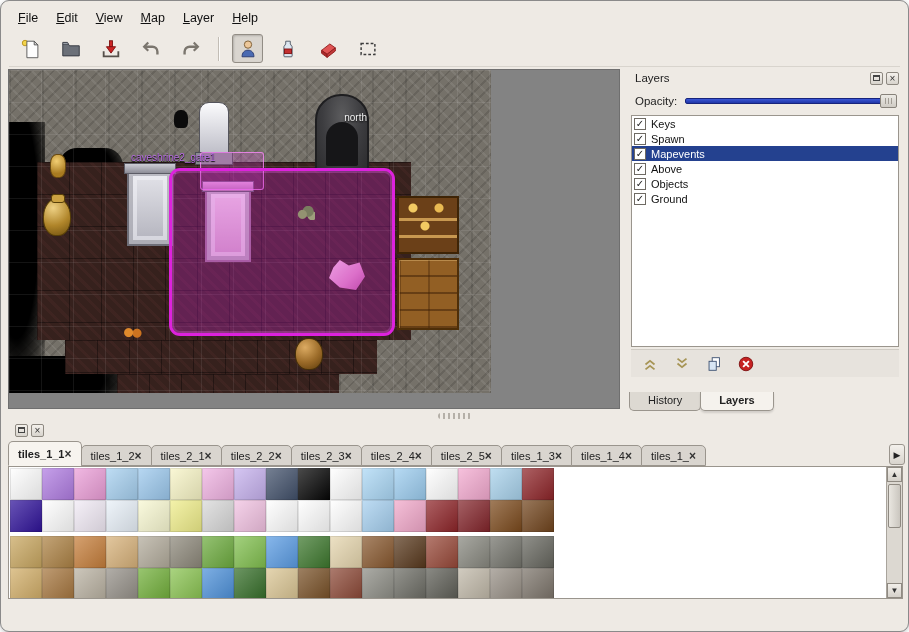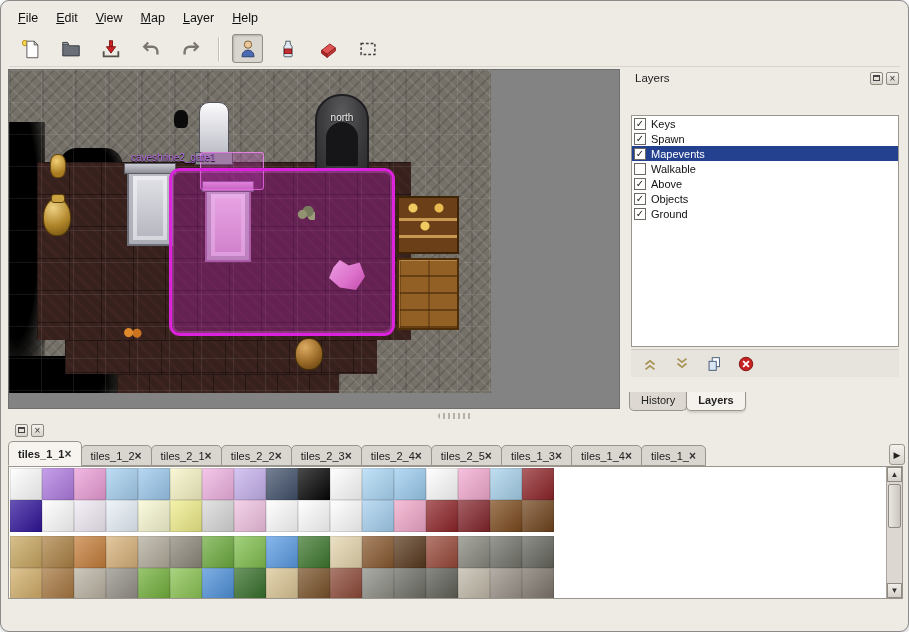--- a/index.html
+++ b/index.html
@@ -41,21 +41,21 @@
   .floor.fC { left:108px; top:304px; width:222px; height:19px; }
   .grid-overlay { position:absolute; inset:0;
      background-image:
        linear-gradient(rgba(255,255,255,.08) 1px, transparent 1px),
        linear-gradient(90deg, rgba(255,255,255,.08) 1px, transparent 1px);
      background-size:32px 32px; }
 
   .statue { position:absolute; left:190px; top:32px; width:30px; height:54px; background:linear-gradient(#fbfbfd,#bcbcc6); border:1px solid #54545c; border-radius:10px 10px 3px 3px; }
   .statue::after { content:''; position:absolute; left:-5px; right:-5px; bottom:-10px; height:11px; background:#8b8b92; border:1px solid #4c4c54; }
   .cat { position:absolute; left:165px; top:40px; width:14px; height:18px; background:#0b0b0b; border-radius:45% 45% 30% 30%; }
-  .gate { position:absolute; left:306px; top:24px; width:54px; height:78px; background:radial-gradient(ellipse at 50% 28%, #5c5c5e 0%, #3d3d40 55%, #2c2c2e 100%); border:2px solid #1e1e20; border-radius:26px 26px 4px 4px; text-align:center; }
+  .gate { position:absolute; left:306px; top:24px; width:54px; height:78px; background:radial-gradient(ellipse at 50% 28%, #5c5c5e 0%, #3d3d40 55%, #2c2c2e 100%); border:2px solid #1e1e20; border-radius:26px 26px 4px 4px; text-align:right; }
   .gate::after { content:''; position:absolute; left:9px; right:9px; top:26px; bottom:4px; background:#161618; border-radius:18px 18px 2px 2px; }
   .north-label { position:relative; z-index:2; display:inline-block; margin-top:16px; color:#f2f2f2; font-size:10px; text-shadow:0 1px 2px #000; }
   .tomb { position:absolute; border:2px solid #6e6e78; background:linear-gradient(180deg,#e4e4ea,#b2b2bc); box-shadow:inset 0 0 0 4px rgba(96,96,108,.35), inset 0 0 0 8px rgba(242,242,248,.55); }
   .tomb::before { content:''; position:absolute; left:-5px; right:-5px; top:-9px; height:9px; background:linear-gradient(#cdcdd5,#8d8d97); border:1px solid #5c5c66; }
   .tomb.t1 { left:118px; top:100px; width:46px; height:76px; }
   .tomb.t2 { left:196px; top:118px; width:46px; height:74px; background:linear-gradient(180deg,#f6e0f0,#d0a4c8); border-color:#9a7494; }
   .tomb.t2::before { background:linear-gradient(#ecc8e2,#b286aa); }
   .lamp { position:absolute; left:41px; top:84px; width:16px; height:24px; background:radial-gradient(circle at 40% 28%,#f2ce72,#a87a20 70%); border:1px solid #6a4a10; border-radius:40%; }
   .urn { position:absolute; left:34px; top:128px; width:28px; height:38px; background:radial-gradient(circle at 35% 25%,#eed184,#b0852a 55%,#6f500f); border:1px solid #584008; border-radius:50% 50% 45% 45%; }
   .urn::before { content:''; position:absolute; left:7px; top:-5px; width:12px; height:7px; background:#cba242; border:1px solid #584008; border-radius:3px; }
@@ -106,21 +106,21 @@
   .slider-handle::after { content:''; position:absolute; inset:3px 4px; background:repeating-linear-gradient(90deg,#a19c94 0 1px,transparent 1px 3px); }
   .layer-list { position:absolute; left:4px; right:4px; top:46px; bottom:66px; background:#fff; border:1px solid #9a958d; overflow:hidden; }
   .layer-row { display:flex; align-items:center; height:15px; padding-left:2px; font-size:11px; color:#111; }
   .layer-row.selected { background:#24418f; color:#fff; }
   .cb { width:12px; height:12px; margin-right:5px; background:#fff; border:1px solid #6e6a63; font-size:10px; line-height:10px; text-align:center; color:#1a1a1a; font-weight:bold; flex:0 0 auto; }
   .layer-name { white-space:nowrap; }
   .layer-tools { position:absolute; left:4px; right:4px; bottom:36px; height:28px; display:flex; align-items:center; gap:10px; padding-left:8px; background:#e7e3dd; border-top:1px solid #cfcbc4; }
   .ltool { width:22px; height:20px; display:flex; align-items:center; justify-content:center; }
   .ltool svg { width:18px; height:18px; }
   .layers-dock-tabs { position:absolute; left:2px; bottom:2px; height:19px; display:flex; }
-  .dock-tab { padding:2px 11px; font-size:11px; color:#222; background:#ddd9d2; border:1px solid #9a958d; border-top:none; border-radius:0 0 5px 5px; margin-right:-1px; }
+  .dock-tab { padding:2px 18px; font-size:11px; color:#222; background:#ddd9d2; border:1px solid #9a958d; border-top:none; border-radius:0 0 5px 5px; margin-right:-1px; }
   .dock-tab.active { background:#f5f2ed; font-weight:bold; box-shadow:0 2px 2px rgba(0,0,0,.12); }
 
   
   .tilesets-dock { position:absolute; left:3px; top:420px; width:903px; height:180px; }
   .ts-tabs { position:absolute; left:4px; right:22px; top:20px; height:25px; display:flex; align-items:flex-end; overflow:hidden; }
   .ts-tab { flex:0 0 auto; display:flex; align-items:center; gap:0; height:21px; padding:2px 9px; font-size:11px; color:#222; background:#d9d5cf; border:1px solid #9a958d; border-radius:5px 5px 0 0; margin-right:-1px; }
   .ts-tab.active { background:#f7f4ef; height:25px; font-weight:bold; border-bottom-color:#f7f4ef; }
   .ts-close { font-weight:bold; font-size:12px; color:#333; line-height:10px; }
   .ts-arrow { position:absolute; right:2px; top:23px; width:16px; height:21px; border:1px solid #9a958d; border-radius:3px; background:linear-gradient(#f4f1ec,#d8d4cd); font-size:9px; text-align:center; line-height:20px; color:#222; }
   .ts-content { position:absolute; left:4px; right:4px; top:45px; bottom:2px; background:#fff; border:1px solid #9a958d; overflow:hidden; }
@@ -249,36 +249,39 @@
   <div class="vsplit"></div>
 
   <div class="layers-dock">
     <div class="dock-title">
       <span class="dock-title-text">Layers</span>
       <span class="dock-btn">
           <span class="float-glyph"></span>
         </span>
       <span class="dock-btn">×</span>
     </div>
+    <div class="opacity-row">
+      <span class="opacity-label">Opacity:</span>
+      <div class="slider">
+        <div class="slider-track"></div>
+        <div class="slider-handle"></div>
+      </div>
+    </div>
     <div class="layer-list">
         <div class="layer-row">
           <span class="cb">✓</span>
           <span class="layer-name">Keys</span>
         </div>
         <div class="layer-row">
           <span class="cb">✓</span>
           <span class="layer-name">Spawn</span>
         </div>
         <div class="layer-row selected">
           <span class="cb">✓</span>
           <span class="layer-name">Mapevents</span>
-        </div>
-        <div class="layer-row">
-          <span class="cb"></span>
-          <span class="layer-name">Walkable</span>
         </div>
         <div class="layer-row">
           <span class="cb">✓</span>
           <span class="layer-name">Above</span>
         </div>
         <div class="layer-row">
           <span class="cb">✓</span>
           <span class="layer-name">Objects</span>
         </div>
         <div class="layer-row">

